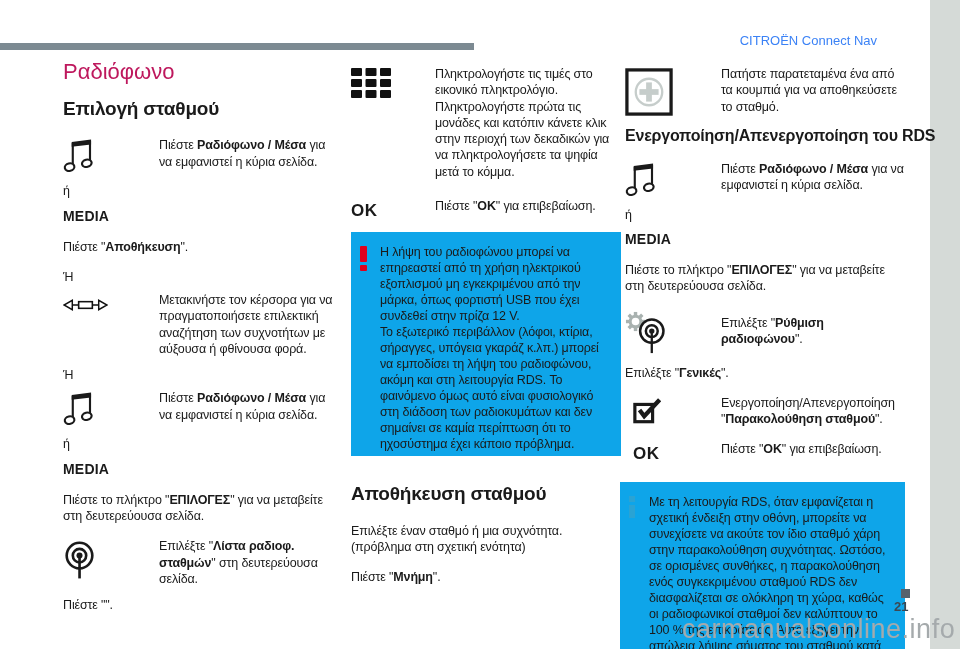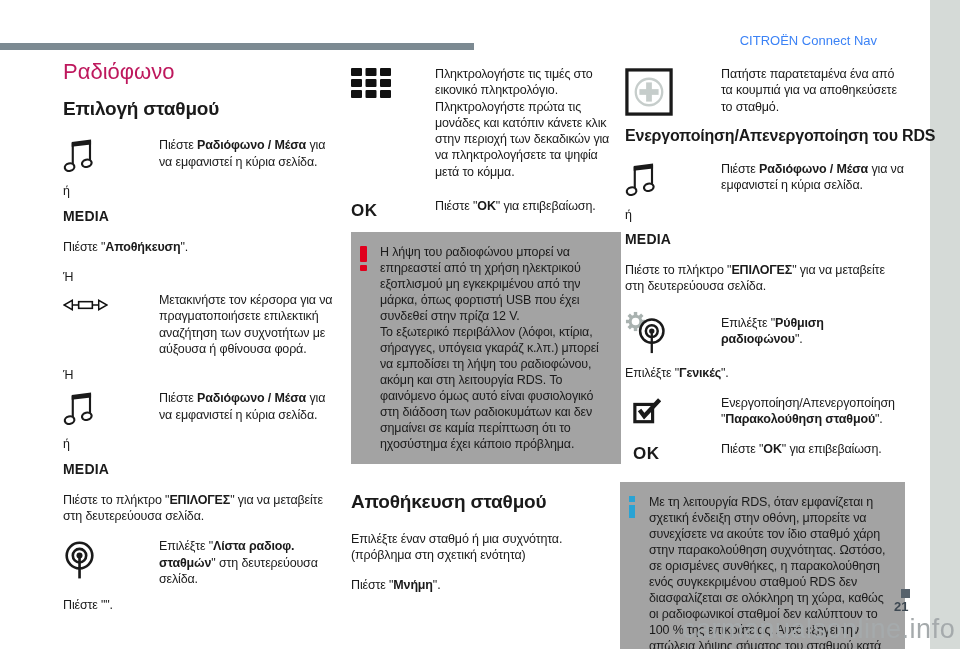--- a/index.html
+++ b/index.html
@@ -28,21 +28,21 @@
 
   .irow { display:flex; margin:0 0 10px;gap:40px; }
   .icell { flex:0 0 56px; padding-top:2px; }
   .col2 .icell { flex:0 0 44px; }
   .itext { flex:1; }
 
   .or { margin:0 0 7px; }
   .media { font-weight:bold; font-size:14px; letter-spacing:0.2px; margin:0 0 14px; }
   .oklabel { font-weight:bold; font-size:17px; letter-spacing:0.5px; }
 
-  .note { background:#a3a3a3; display:flex; padding:12px 12px 12px 9px; margin:4px 0 26px; }
+  .note { background:#0ea5e9; display:flex; padding:12px 12px 4px 9px; margin:4px 0 26px; }
   .note .nicon { flex:0 0 20px; padding-top:2px; }
   .note .ntext { flex:1; line-height:1.28; }
   .col3 .note { margin-left:-5px; width:285px; }
 
   
   .warn-glyph .gbar { display:block; width:7px; height:16px; background:#e0001d; border-radius:1px; }
   .warn-glyph .gdot { display:block; width:7px; height:6px;  background:#e0001d; margin-top:3px; border-radius:1px; }
   
   .info-glyph .gdot { display:block; width:6px; height:6px;  background:#2aa3d4; }
   .info-glyph .gbar { display:block; width:6px; height:13px; background:#2aa3d4; margin-top:3px; }

